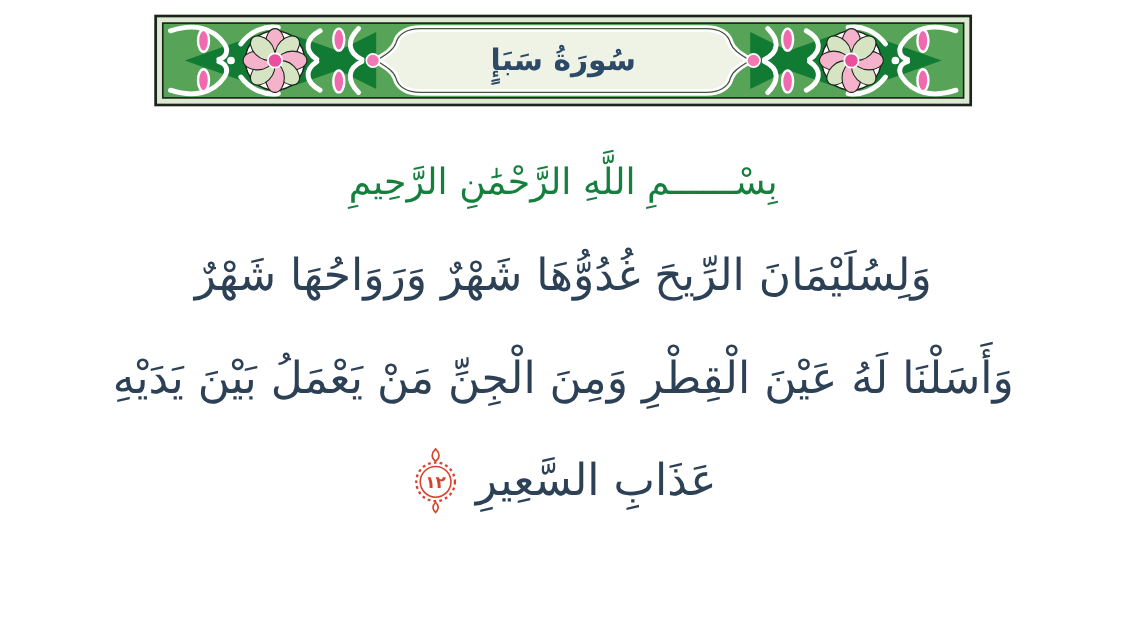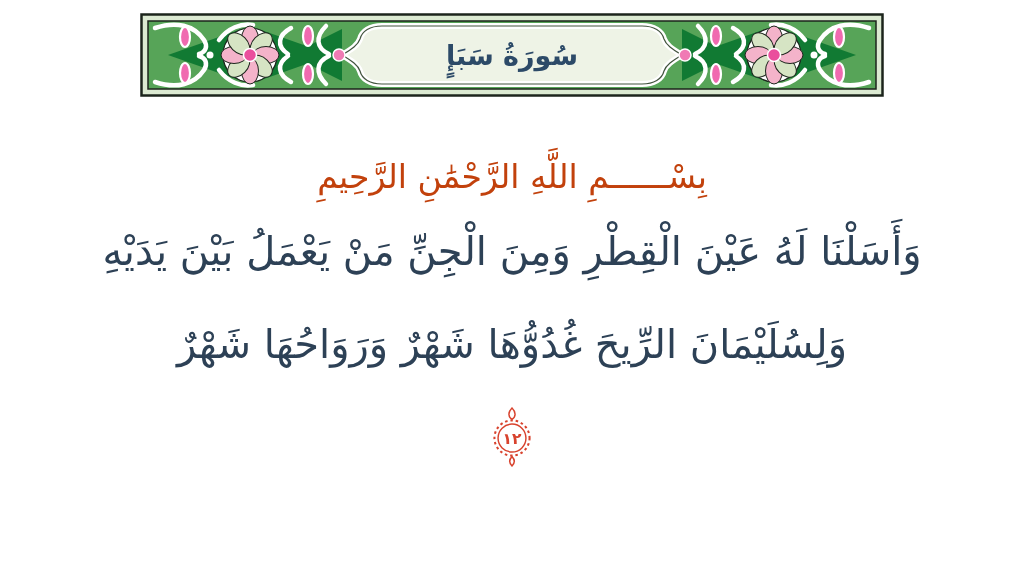--- a/index.html
+++ b/index.html
@@ -13,23 +13,23 @@
   .banner-svg{position:absolute;left:140px;top:13px;width:744px;height:84px;display:block;}
   .banner-title{
     position:absolute;left:342px;top:13px;width:340px;height:84px;
     display:flex;align-items:center;justify-content:center;
     direction:rtl;font-size:27px;font-weight:bold;color:#2c4a68;
     font-family:"DejaVu Sans",sans-serif;
   }
 
   
   .bismillah{
-    position:absolute;left:0;top:132px;width:1024px;height:88px;
+    position:absolute;left:0;top:120px;width:1024px;height:88px;
     display:flex;align-items:center;justify-content:center;
-    direction:rtl;font-size:33px;color:#c2410c;white-space:nowrap;
+    direction:rtl;font-size:33px;color:#15803d;white-space:nowrap;
   }
 
   
   .verse{position:absolute;left:0;top:204px;width:1024px;direction:rtl;}
   .qline{
     height:93px;display:flex;align-items:center;justify-content:center;
     gap:14px;font-size:40px;color:#2d4156;white-space:nowrap;
   }
   .qline-text{display:inline-block;}
 
@@ -88,26 +88,27 @@
     <circle cx="199" cy="42" r="6" fill="#f07ab4" stroke="#ffffff" stroke-width="1.5"></circle>
     <circle cx="545" cy="42" r="6" fill="#f07ab4" stroke="#ffffff" stroke-width="1.5"></circle>
   </svg>
 
   <div class="banner-title">سُورَةُ سَبَإٍ</div>
 
   <div class="bismillah">بِسْــــــمِ اللَّهِ الرَّحْمَٰنِ الرَّحِيمِ</div>
 
   <div class="verse">
     <div class="qline">
+      <span class="qline-text">وَلِسُلَيْمَانَ الرِّيحَ غُدُوُّهَا شَهْرٌ وَرَوَاحُهَا شَهْرٌ</span>
+    </div>
+    <div class="qline">
       <span class="qline-text">وَأَسَلْنَا لَهُ عَيْنَ الْقِطْرِ وَمِنَ الْجِنِّ مَنْ يَعْمَلُ بَيْنَ يَدَيْهِ</span>
     </div>
     <div class="qline">
-      <span class="qline-text">وَلِسُلَيْمَانَ الرِّيحَ غُدُوُّهَا شَهْرٌ وَرَوَاحُهَا شَهْرٌ</span>
-    </div>
-    <div class="qline">
+      <span class="qline-text">عَذَابِ السَّعِيرِ</span>
       <svg class="medallion" viewBox="0 0 44 60" width="46" height="62" aria-hidden="false">
         <path d="M22 2 C26 6 26 10 22 13 C18 10 18 6 22 2 Z" fill="none" stroke="#d8432e" stroke-width="1.4"></path>
         <circle cx="22" cy="31" r="17" fill="none" stroke="#d8432e" stroke-width="2" stroke-dasharray="2.4 2.8"></circle>
         <circle cx="22" cy="31" r="13.5" fill="none" stroke="#d8432e" stroke-width="1.4"></circle>
         <path d="M22 49 C25 52 25 55 22 58 C19 55 19 52 22 49 Z" fill="none" stroke="#d8432e" stroke-width="1.4"></path>
         <text x="22" y="36.5" text-anchor="middle" font-size="15" font-weight="bold" fill="#d8432e" font-family="DejaVu Sans, sans-serif">١٢</text>
       </svg>
     </div>
   </div>
 

